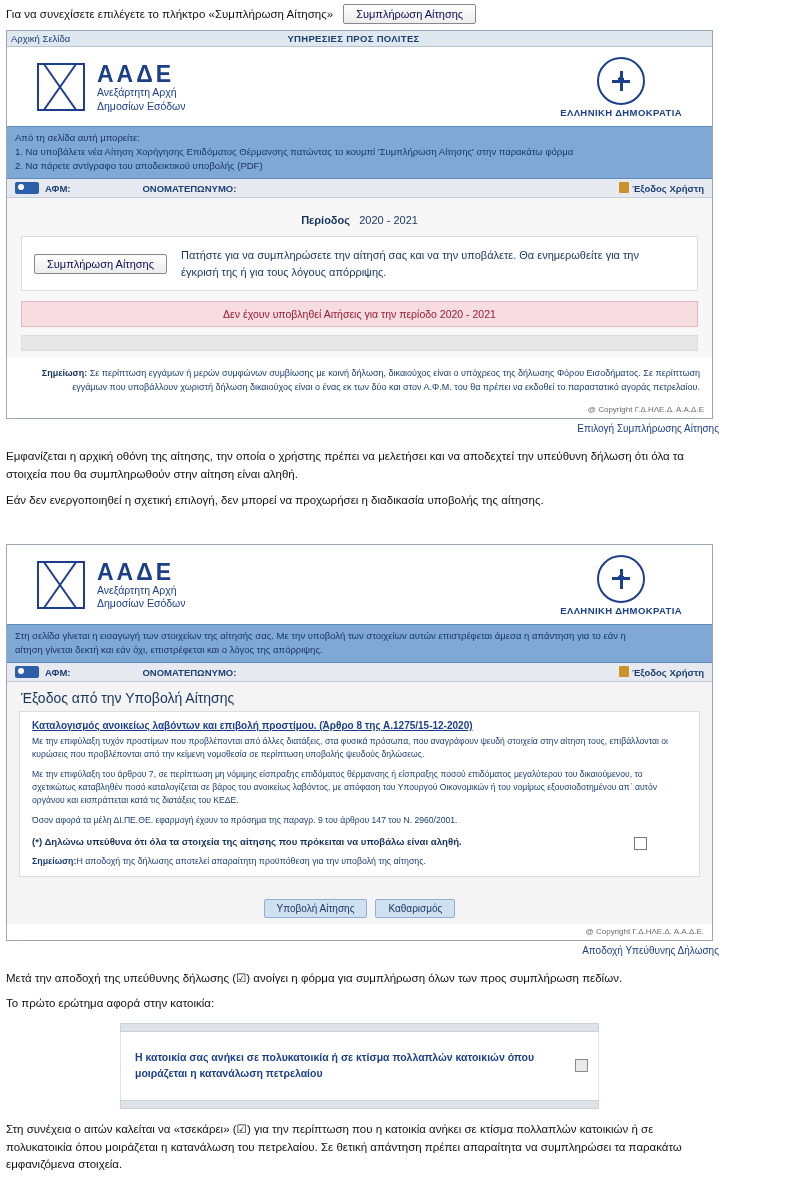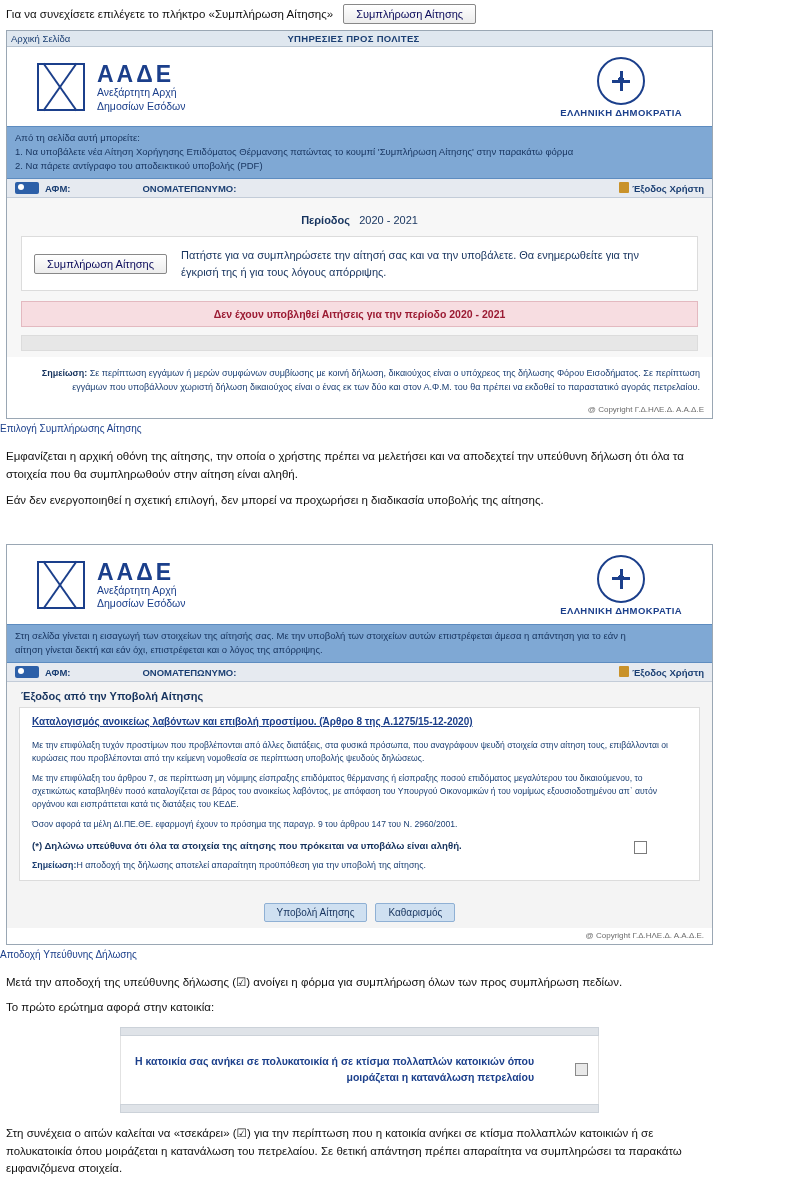--- a/index.html
+++ b/index.html
@@ -234,21 +234,21 @@
   }
   .panel-white .desc {
     font-size: 11px;
     color: #16335e;
     line-height: 1.5;
   }
   .alert-row {
     background: #f7dde1;
     border: 1px solid #e3b9c0;
     color: #9b1b33;
-    font-weight: bold;
+    font-weight: normal;
     font-size: 10.5px;
     text-align: center;
     padding: 6px 4px;
     margin-top: 10px;
   }
   .gray-strip {
     background: #e7e7e7;
     height: 14px;
     margin-top: 8px;
     border: 1px solid #dcdcdc;
@@ -263,49 +263,49 @@
   }
   .note-block b { color: #16335e; }
   .copyright {
     text-align: right;
     font-size: 8px;
     color: #6b6b6b;
     padding: 3px 8px 4px 0;
     background: #fff;
   }
   .caption {
-    text-align: left;
+    text-align: right;
     font-size: 10px;
     color: #1b3f8b;
     margin: 2px 0 14px 0;
   }
 
   
   .decl-body {
     background: #f4f4f4;
     padding: 6px 12px 8px 12px;
   }
   .decl-exit {
-    font-size: 11px;
-    color: #16335e;
-    font-weight: bold;
+    font-size: 14px;
+    color: #16335e;
+    font-weight: normal;
     padding: 2px 0 5px 2px;
   }
   .decl-panel {
     background: #fff;
     border: 1px solid #dcdcdc;
     padding: 8px 12px 10px 12px;
   }
   .decl-link {
     font-size: 10px;
     font-weight: bold;
     color: #1b3f8b;
     text-decoration: underline;
     display: block;
-    margin-bottom: 12px;
+    margin-bottom: 4px;
     cursor: pointer;
   }
   .decl-para {
     font-size: 8.6px;
     line-height: 1.5;
     color: #1b3f73;
     margin-bottom: 7px;
   }
   .decl-check-row {
     display: flex;
@@ -363,21 +363,20 @@
   }
   .q-row {
     display: flex;
     align-items: center;
     justify-content: space-between;
     background: #fff;
     border-left: 1px solid #e2e2e2;
     border-right: 1px solid #e2e2e2;
     padding: 10px 10px 10px 14px;
     gap: 18px;
-    text-align: right;
   }
   .q-row .q-label {
     font-size: 10.5px;
     font-weight: bold;
     color: #1b3f8b;
     line-height: 1.5;
   }
   .q-chk {
     width: 11px; height: 11px;
     border: 1px solid #8a8a8a;

